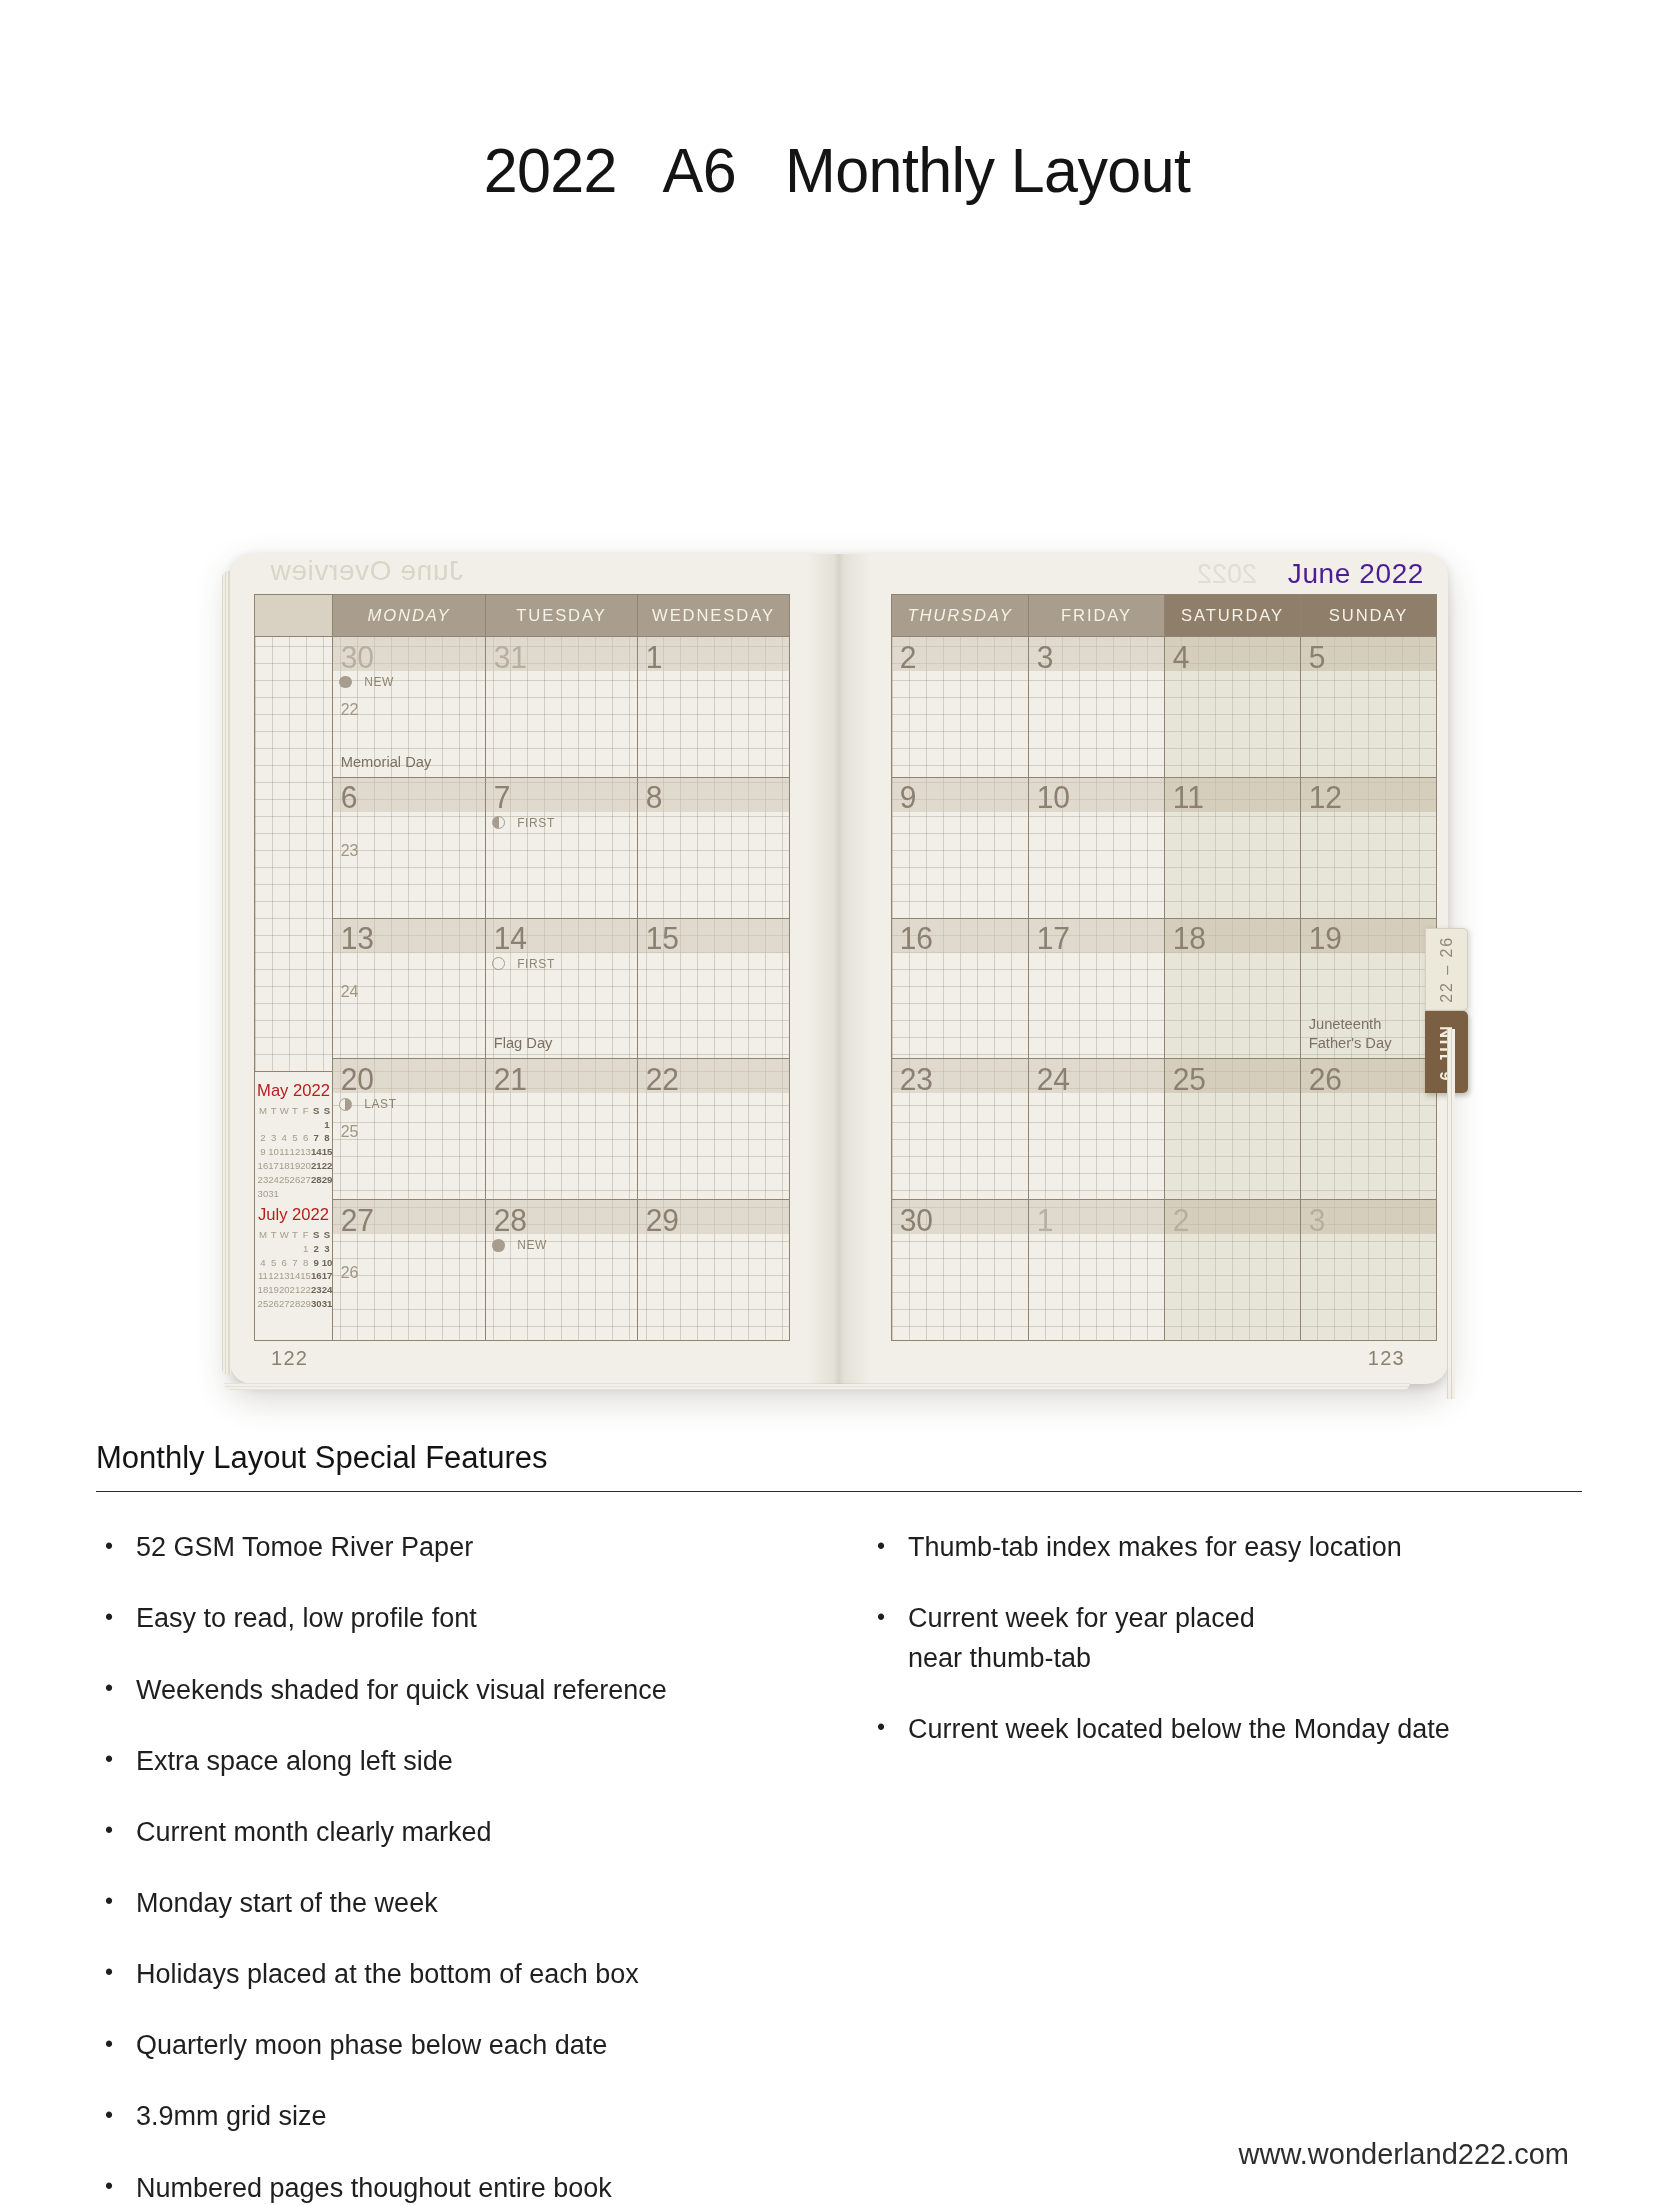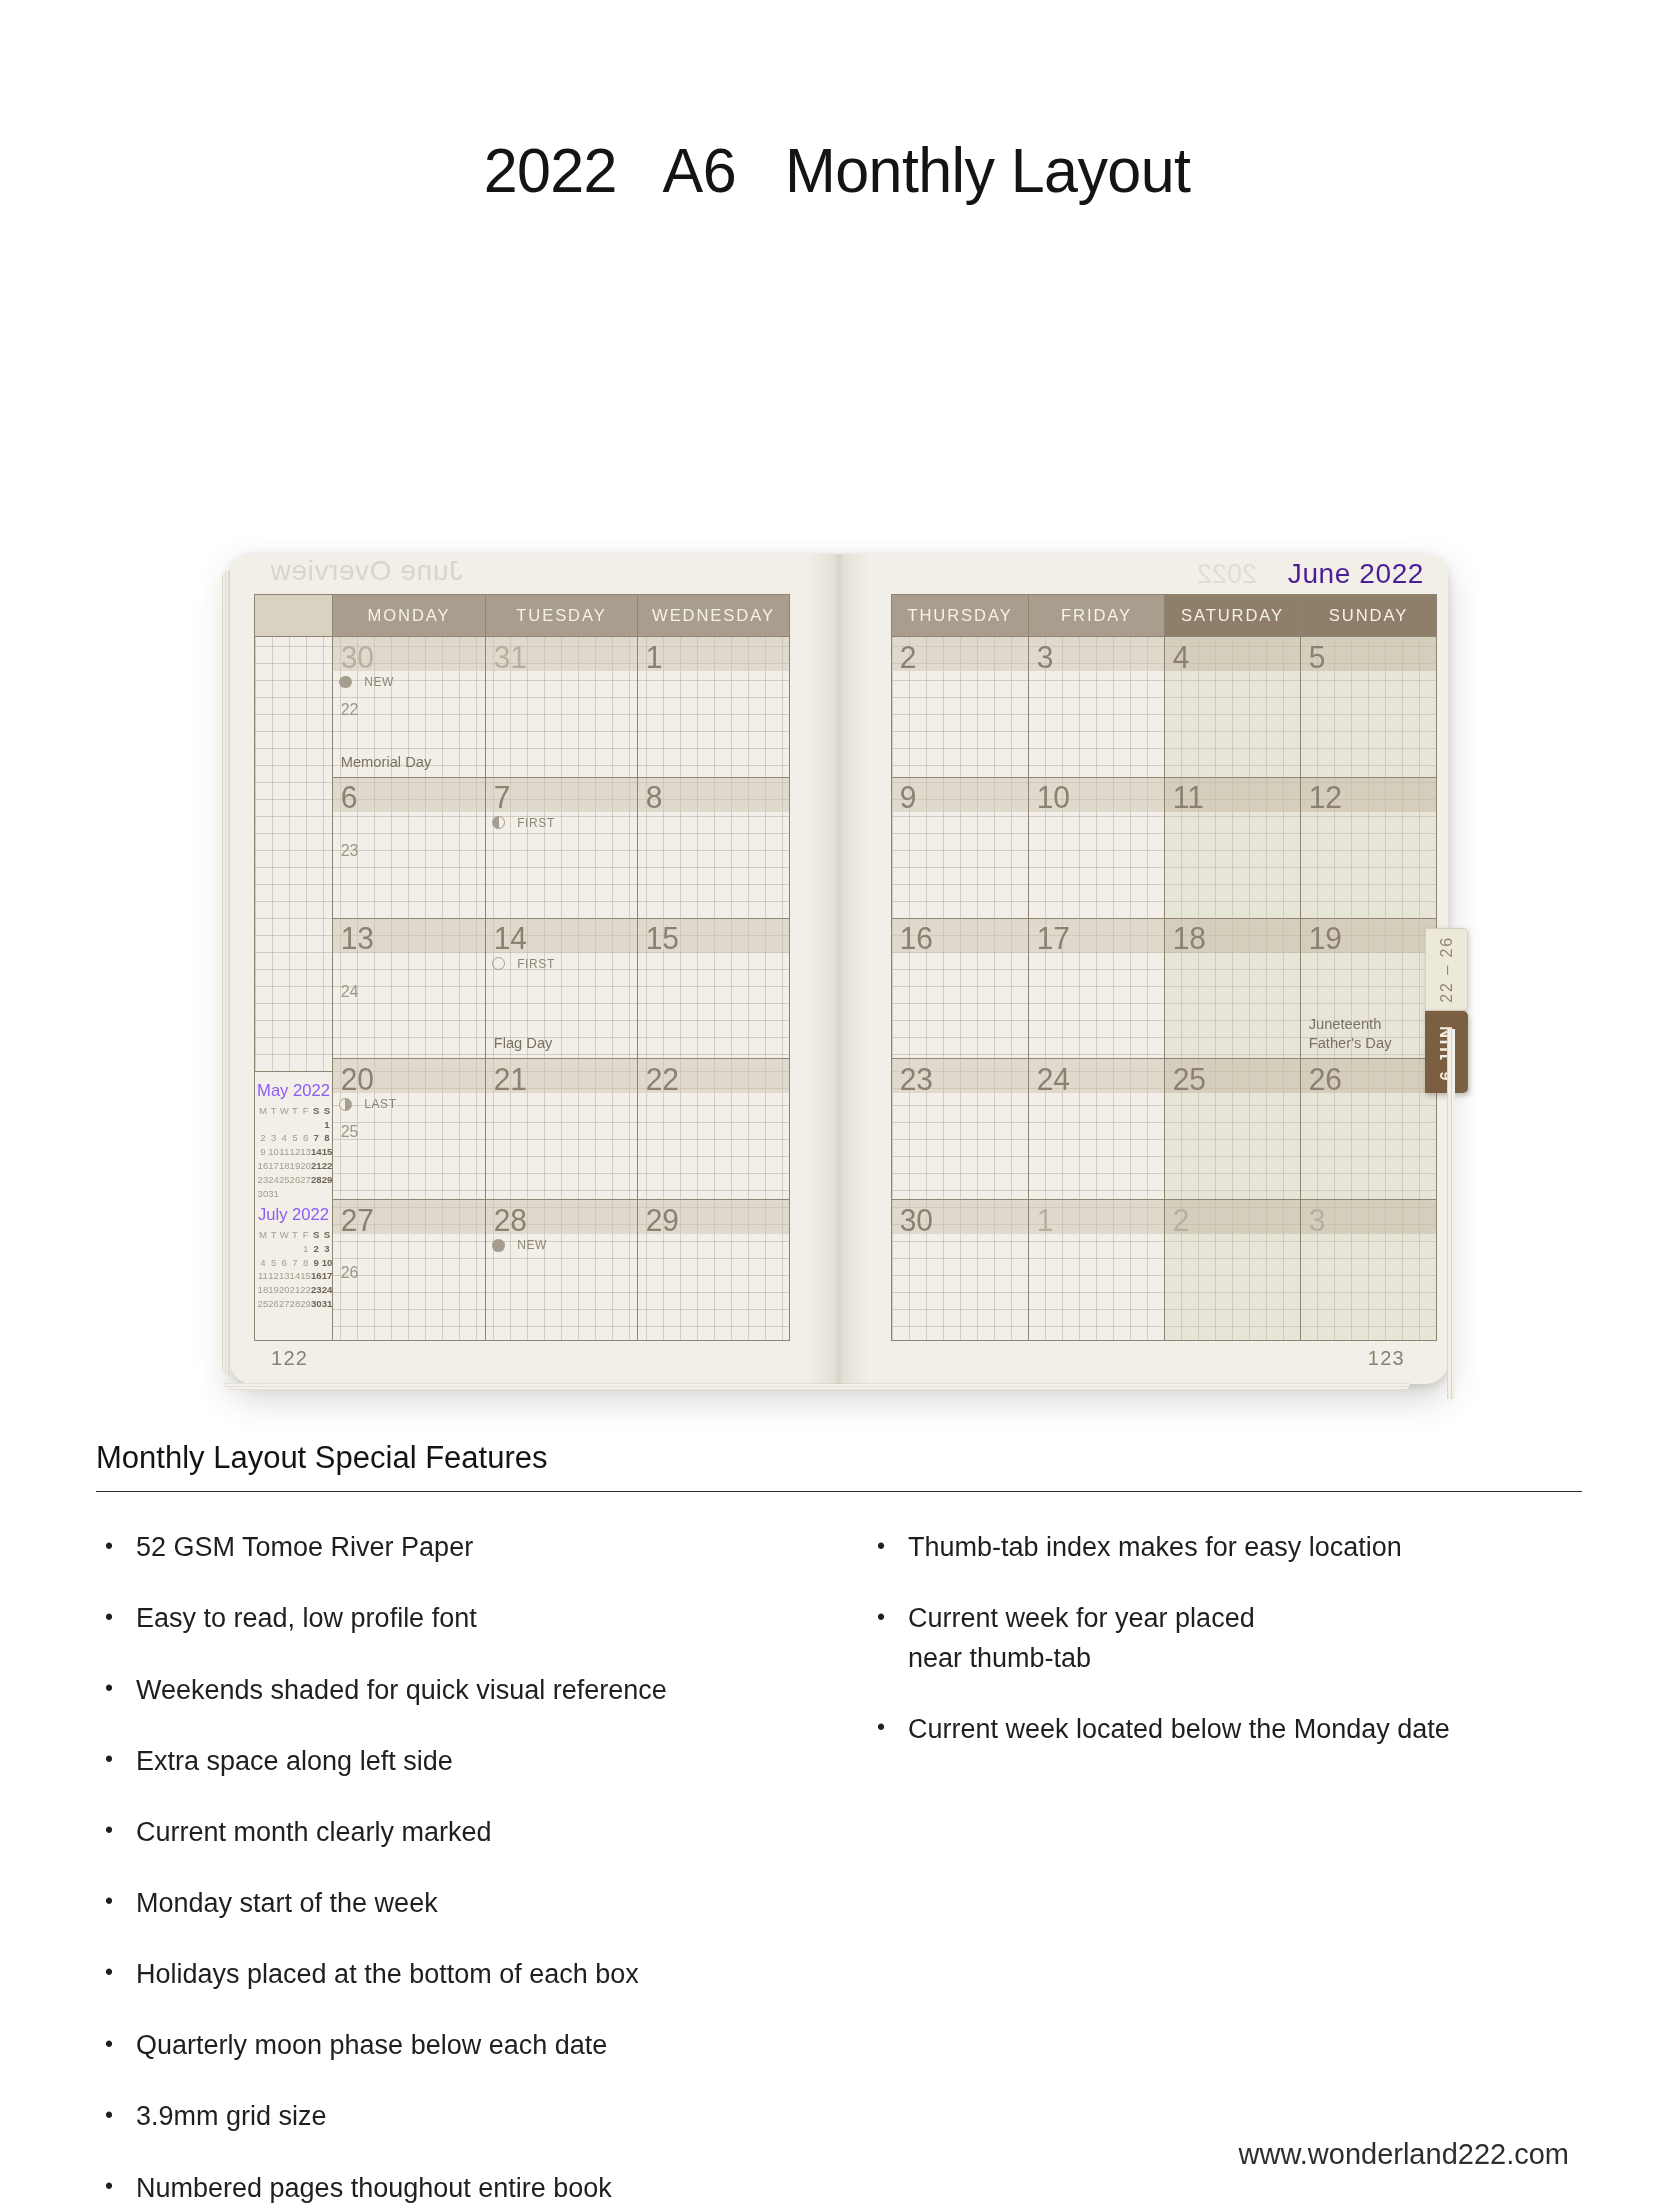--- a/index.html
+++ b/index.html
@@ -41,21 +41,21 @@
   .cal-left{left:24px;width:536px;}
   .cal-right{left:661px;width:546px;}
 
   .hdr-gutter{position:absolute;left:0;top:0;width:78px;height:42px;background:#d9d2c3;
     border-right:1.3px solid #8f8372;border-bottom:1.3px solid #8f8372;box-sizing:border-box;}
   .hdr-days{position:absolute;top:0;height:42px;display:grid;border-bottom:1.3px solid #8f8372;box-sizing:border-box;}
   .cal-left .hdr-days{left:78px;right:0;grid-template-columns:repeat(3,1fr);}
   .cal-right .hdr-days{left:0;right:0;grid-template-columns:repeat(4,1fr);}
   .hdr-cell{display:flex;align-items:center;justify-content:center;font-size:16.6px;letter-spacing:1.9px;
     color:#f5f2e8;background:#a99d8d;border-left:1.3px solid #8f8372;box-sizing:border-box;}
-  .hdr-cell:first-child{border-left:none;}
+  .hdr-cell:first-child{border-left:none;font-style:italic;}
   .hdr-cell.weekend{background:#8e7e6a;}
 
   .gutter-body{position:absolute;left:0;top:42px;bottom:0;width:78px;border-right:1.3px solid #8f8372;box-sizing:border-box;}
   .weeks{position:absolute;top:42px;bottom:0;display:flex;flex-direction:column;}
   .cal-left .weeks{left:78px;right:0;}
   .cal-right .weeks{left:0;right:0;}
   .week{flex:1;position:relative;display:grid;border-top:1.3px solid #8f8372;box-sizing:border-box;}
   .week:first-child{border-top:none;}
   .cal-left .week{grid-template-columns:repeat(3,1fr);}
   .cal-right .week{grid-template-columns:repeat(4,1fr);}
@@ -73,21 +73,21 @@
   .moon.full{border:1.3px solid #a79d8e;}
   .moon.first{background:linear-gradient(to right,#a79d8e 50%,#f1efe7 50%);border:1.3px solid #a79d8e;}
   .moon.last{background:linear-gradient(to right,#f1efe7 50%,#a79d8e 50%);border:1.3px solid #a79d8e;}
   .moon-label{font-size:12px;letter-spacing:0.6px;color:#8f8575;}
   .week-num{position:absolute;left:7.7px;top:64px;font-size:16px;color:#a09683;}
   .holiday{position:absolute;left:7.7px;bottom:5.1px;font-size:14.7px;color:#7b7163;white-space:pre-line;line-height:1.3;}
 
   
   .minical-box{position:absolute;left:0;right:0;bottom:0;top:434px;border-top:1.3px solid #8f8372;
     background:#f1efe7;box-sizing:border-box;padding-top:3.8px;}
-  .mc-title{text-align:center;font-size:16.6px;color:#8b5cf6;margin:5.1px 0 3.8px 0;}
+  .mc-title{text-align:center;font-size:16.6px;color:#b91c1c;margin:5.1px 0 3.8px 0;}
   .mc-grid{display:grid;grid-template-columns:repeat(7,1fr);row-gap:1.9px;padding:0 2.6px;
     text-align:center;font-size:9.6px;color:#a59c8c;line-height:1.25;}
   .mc-grid .we{color:#6f6557;font-weight:bold;}
 
   
   .tab{position:absolute;left:1195px;width:43px;box-sizing:border-box;
     display:flex;align-items:center;justify-content:center;}
   .tab span{writing-mode:vertical-rl;transform:rotate(180deg);letter-spacing:1.9px;}
   .tab-range{top:374px;height:83px;background:#ece9db;border:0.6px solid #d4cfbe;
     border-radius:0 5.1px 5.1px 0;box-shadow:1.3px 1.9px 5.1px rgba(80,70,50,.18);}

